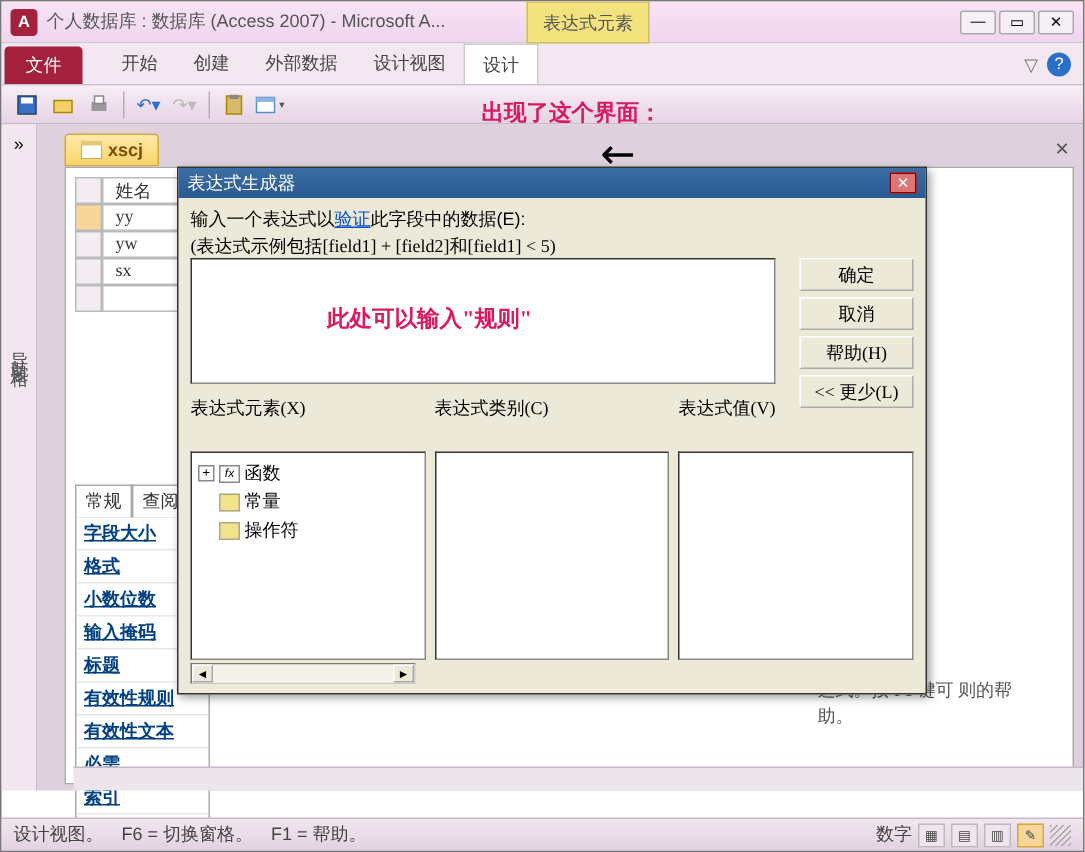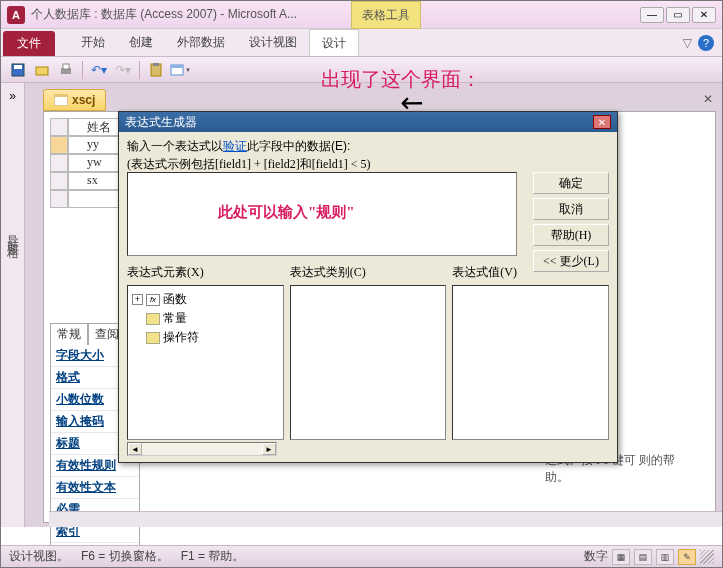--- a/index.html
+++ b/index.html
@@ -23,45 +23,45 @@
 .navpane-collapsed { width: 24px; background: #f2e7f1; border-right: 1px solid #c8b8c8; display: flex; flex-direction: column; align-items: center; padding-top: 4px; }
 .nav-toggle { width: 18px; height: 18px; display: flex; align-items: center; justify-content: center; cursor: pointer; }
 .nav-vtext { writing-mode: vertical-rl; margin-top: 120px; color: #555; letter-spacing: 4px; }
 .doc-area { flex: 1; background: #ded1dd; position: relative; }
 .doc-tab { position: absolute; left: 18px; top: 6px; height: 22px; background: linear-gradient(#ffe9a8, #f8d46a); border: 1px solid #d6a83f; border-radius: 3px 3px 0 0; padding: 0 10px; display: flex; align-items: center; color: #7a4c00; font-weight: bold; }
 .doc-close { position: absolute; right: 6px; top: 8px; width: 16px; height: 16px; display: flex; align-items: center; justify-content: center; cursor: pointer; color: #555; }
 .doc-body { position: absolute; left: 18px; right: 6px; top: 28px; bottom: 4px; background: #fff; border: 1px solid #aaa; }
 .grid { position: absolute; left: 6px; top: 6px; }
 .grid-row { display: flex; height: 18px; }
 .grid-hdr { width: 18px; border: 1px solid #bbb; background: #f4ecf3; }
-.grid-cell { width: 70px; border: 1px solid #bbb; padding: 0 18px; font-family: SimSun; color: #333; background: #fff; }
+.grid-cell { width: 70px; border: 1px solid #bbb; padding: 0 8px; font-family: SimSun; color: #333; background: #fff; }
 .grid-sel .grid-hdr { background: #f8d69a; }
 .prop-pane { position: absolute; left: 6px; top: 210px; width: 90px; }
 .prop-tabs { display: flex; }
 .prop-tab { border: 1px solid #aaa; border-bottom: none; padding: 2px 6px; background: #fff; color: #333; position: relative; top: 1px; }
 .prop-tab.active { z-index: 2; }
 .prop-list { border: 1px solid #aaa; background: #fff; }
 .prop-item { padding: 2px 5px; color: #004080; border-bottom: 1px solid #e8e8e8; cursor: pointer; text-decoration: underline; font-weight: bold; }
 .help-text { position: absolute; right: 30px; top: 340px; width: 140px; color: #555; font-family: SimSun; line-height: 1.4; }
-.anno1 { position: absolute; left: 320px; top: 65px; color: #d81b60; font-family: SimSun; font-size: 20px; font-weight: normal; }
+.anno1 { position: absolute; left: 320px; top: 65px; color: #d81b60; font-family: SimSun; font-size: 15px; font-weight: bold; }
 .arrow { position: absolute; left: 400px; top: 85px; font-size: 28px; color: #000; transform: rotate(45deg); }
 .dialog { position: absolute; left: 117px; top: 110px; width: 500px; height: 352px; background: #ece9d8; border: 1px solid #333; box-shadow: 2px 2px 6px rgba(0,0,0,.4); }
 .dlg-title { height: 20px; background: linear-gradient(#3a6ea5, #2a5a92); color: #fff; display: flex; align-items: center; padding: 0 6px; font-family: SimSun; }
 .dlg-close { margin-left: auto; width: 18px; height: 14px; background: #d77; border: 1px solid #800; display: flex; align-items: center; justify-content: center; color: #fff; font-size: 10px; cursor: pointer; }
 .dlg-body { padding: 6px 8px; position: relative; height: calc(100% - 20px); }
 .dlg-prompt { font-family: SimSun; color: #000; }
 .dlg-prompt a { color: #0050c8; text-decoration: underline; }
 .dlg-hint { font-family: SimSun; color: #000; margin-top: 1px; }
 .expr-box { position: absolute; left: 8px; top: 40px; width: 390px; height: 84px; background: #fff; border: 1px inset #888; padding: 4px; }
 .expr-anno { color: #d81b60; font-family: SimSun; font-size: 15px; font-weight: bold; position: absolute; left: 90px; top: 30px; }
 .dlg-btns { position: absolute; right: 8px; top: 40px; display: flex; flex-direction: column; gap: 4px; }
 .dlg-btn { width: 76px; height: 22px; background: #ece9d8; border: 1px outset #fff; font-family: SimSun; cursor: pointer; }
 .three-panes { position: absolute; left: 8px; top: 132px; right: 8px; bottom: 22px; display: flex; gap: 6px; }
 .pane-col { flex: 1; display: flex; flex-direction: column; }
-.pane-label { font-family: SimSun; margin-bottom: 4px; }
+.pane-label { font-family: SimSun; margin-bottom: 20px; }
 .pane-box { flex: 1; background: #fff; border: 1px inset #888; padding: 4px; overflow: hidden; font-family: SimSun; }
 .tree-item { display: flex; align-items: center; gap: 3px; padding: 1px 0; cursor: pointer; }
 .tree-toggle { width: 11px; height: 11px; border: 1px solid #888; display: flex; align-items: center; justify-content: center; font-size: 9px; line-height: 1; }
 .tree-ic { width: 14px; height: 12px; background: #f2e28a; border: 1px solid #aa8; }
 .fx-ic { width: 14px; height: 12px; background: #fff; border: 1px solid #888; font-size: 8px; display: flex; align-items: center; justify-content: center; font-style: italic; }
 .dlg-hscroll { position: absolute; left: 8px; bottom: 6px; width: 150px; height: 14px; background: #ece9d8; border: 1px inset #ccc; display: flex; }
 .sb-btn { width: 14px; background: #ece9d8; border: 1px outset #fff; font-size: 8px; display: flex; align-items: center; justify-content: center; }
 .sb-track { flex: 1; background: #f4f2e8; }
 .bot-scroll { position: absolute; left: 24px; right: 0; bottom: 0; height: 16px; background: #ece5eb; border-top: 1px solid #c8b8c8; display: flex; }
 .statusbar { height: 22px; background: linear-gradient(#f1e6f0, #e3d2e2); border-top: 1px solid #c8b8c8; display: flex; align-items: center; padding: 0 8px; color: #444; font-family: SimSun; position: absolute; left: 0; right: 0; bottom: 0; }
@@ -76,21 +76,21 @@
 
 <div class="titlebar">
   <div class="app-icon">A</div>
   <div class="title-text">个人数据库 : 数据库 (Access 2007)  -  Microsoft A...</div>
   <div class="win-controls">
     <div class="win-btn">―</div>
     <div class="win-btn">▭</div>
     <div class="win-btn">✕</div>
   </div>
 </div>
-<div class="tab-contextual">表格工具</div>
+<div class="tab-contextual">表达式元素</div>
 
 <div class="ribbon-tabs">
   <div class="file-tab">文件</div>
   <div class="rtab">开始</div>
   <div class="rtab">创建</div>
   <div class="rtab">外部数据</div>
   <div class="rtab">设计视图</div>
   <div class="rtab sel">设计</div>
   <div class="help-right">
     <span style="color:#777">▽</span>

